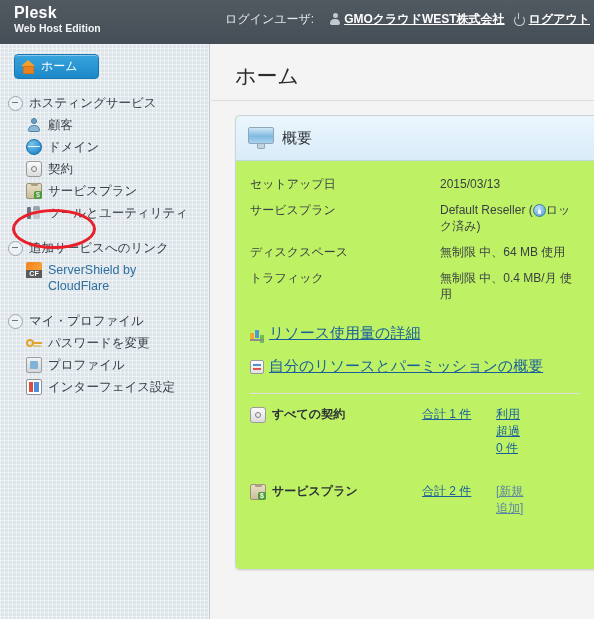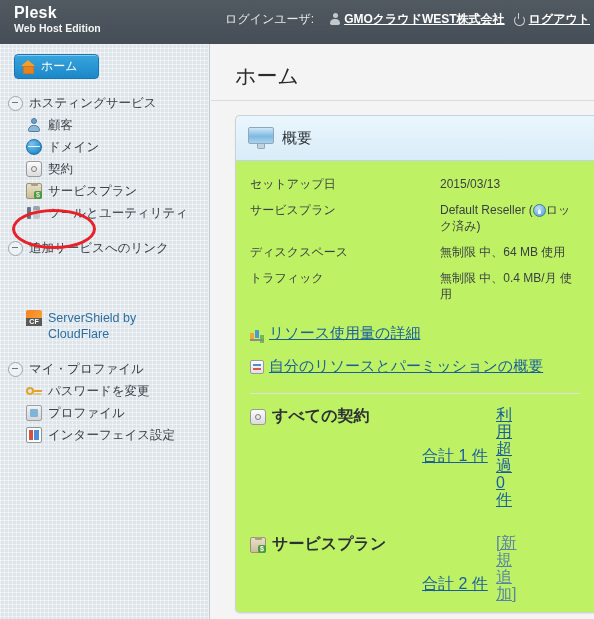--- a/index.html
+++ b/index.html
@@ -445,36 +445,35 @@
 
   .divider {
     border-top: 1px solid #e0e0e0;
     margin: 10px 0 0 0;
   }
 
   .stat-row {
     display: flex;
     align-items: flex-start;
     padding: 12px 0 0 0;
-    font-size: 16px;
+    font-size: 12px;
   }
   .stat-name {
     display: flex;
     align-items: center;
     width: 172px;
     flex: none;
     font-weight: bold;
     color: #2c3136;
   }
   .stat-name .nic { margin-right: 6px; flex: none; width:16px; height:16px; position:relative; }
   .stat-total {
     width: 74px;
     flex: none;
     color: #1a5f9c;
-    margin-top: 40px;
   }
   .stat-total .lk { color:#1a5f9c; text-decoration: underline; cursor: pointer; }
   .stat-extra {
     width: 28px;
     flex: none;
     color: #1a5f9c;
     word-break: break-all;
     line-height: 17px;
   }
   .stat-extra .lk { color:#1a5f9c; text-decoration: underline; cursor:pointer;margin-top:32px; }
@@ -529,21 +528,21 @@
       <span class="nav-icon ico-tools"></span>
       <span class="nav-label">ツールとユーティリティ</span>
     </div>
   </div>
 
   <div class="nav-group">
     <div class="group-head">
       <span class="toggle-minus"></span>
       <span>追加サービスへのリンク</span>
     </div>
-    <div class="nav-item link-style" style="max-width:150px;margin-top:48px;">
+    <div class="nav-item link-style" style="max-width:150px;">
       <span class="nav-icon ico-cf"></span>
       <span class="nav-label">ServerShield by CloudFlare</span>
     </div>
   </div>
 
   <div class="nav-group">
     <div class="group-head">
       <span class="toggle-minus"></span>
       <span>マイ・プロファイル</span>
     </div>

